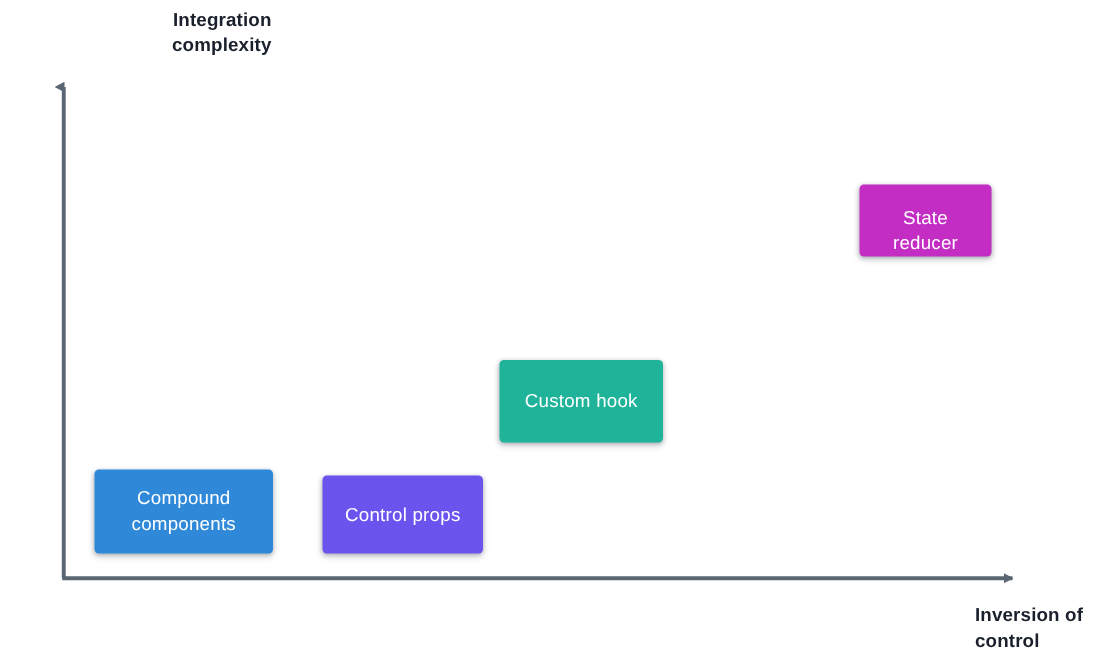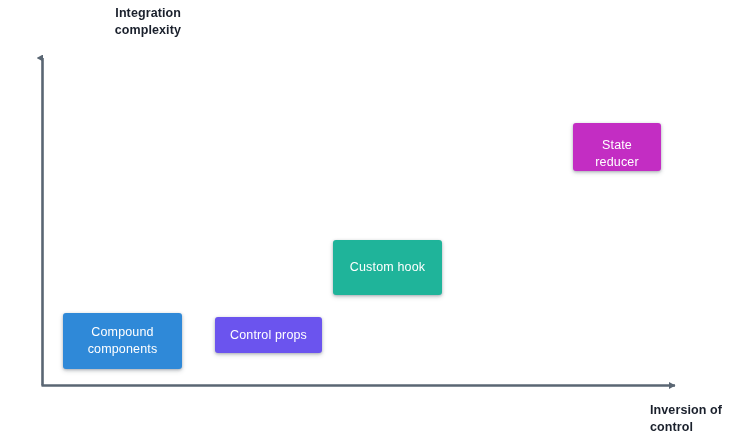--- a/index.html
+++ b/index.html
@@ -98,21 +98,21 @@
     </defs>
     <line x1="42.5" y1="385.5" x2="42.5" y2="58" stroke="#5a6673" stroke-width="2.6" marker-end="url(#arrow-up)"></line>
     <line x1="41.5" y1="385.5" x2="675" y2="385.5" stroke="#5a6673" stroke-width="2.6" marker-end="url(#arrow-right)"></line>
   </svg>
 
   <div class="step-box" style="left: 63px; top: 313px; width: 119px; height: 56px; background-color: rgb(47, 137, 216);">
     <span class="step-box-label">Compound
 components</span>
   </div>
 
-  <div class="step-box" style="left: 215px; top: 317px; width: 107px; height: 36px; background-color: rgb(107, 84, 238);">
+  <div class="step-box" style="left: 215px; top: 317px; width: 107px; height: 52px; background-color: rgb(107, 84, 238);">
     <span class="step-box-label">Control props</span>
   </div>
 
   <div class="step-box" style="left: 333px; top: 240px; width: 109px; height: 55px; background-color: rgb(31, 180, 154); text-align: center;">
     <span class="step-box-label">Custom hook</span>
   </div>
 
 
   <div class="step-box" style="left: 573px; top: 123px; width: 88px; height: 48px; background-color: rgb(195, 45, 195); align-items: flex-end;">
     <span class="step-box-label">State reducer</span>

